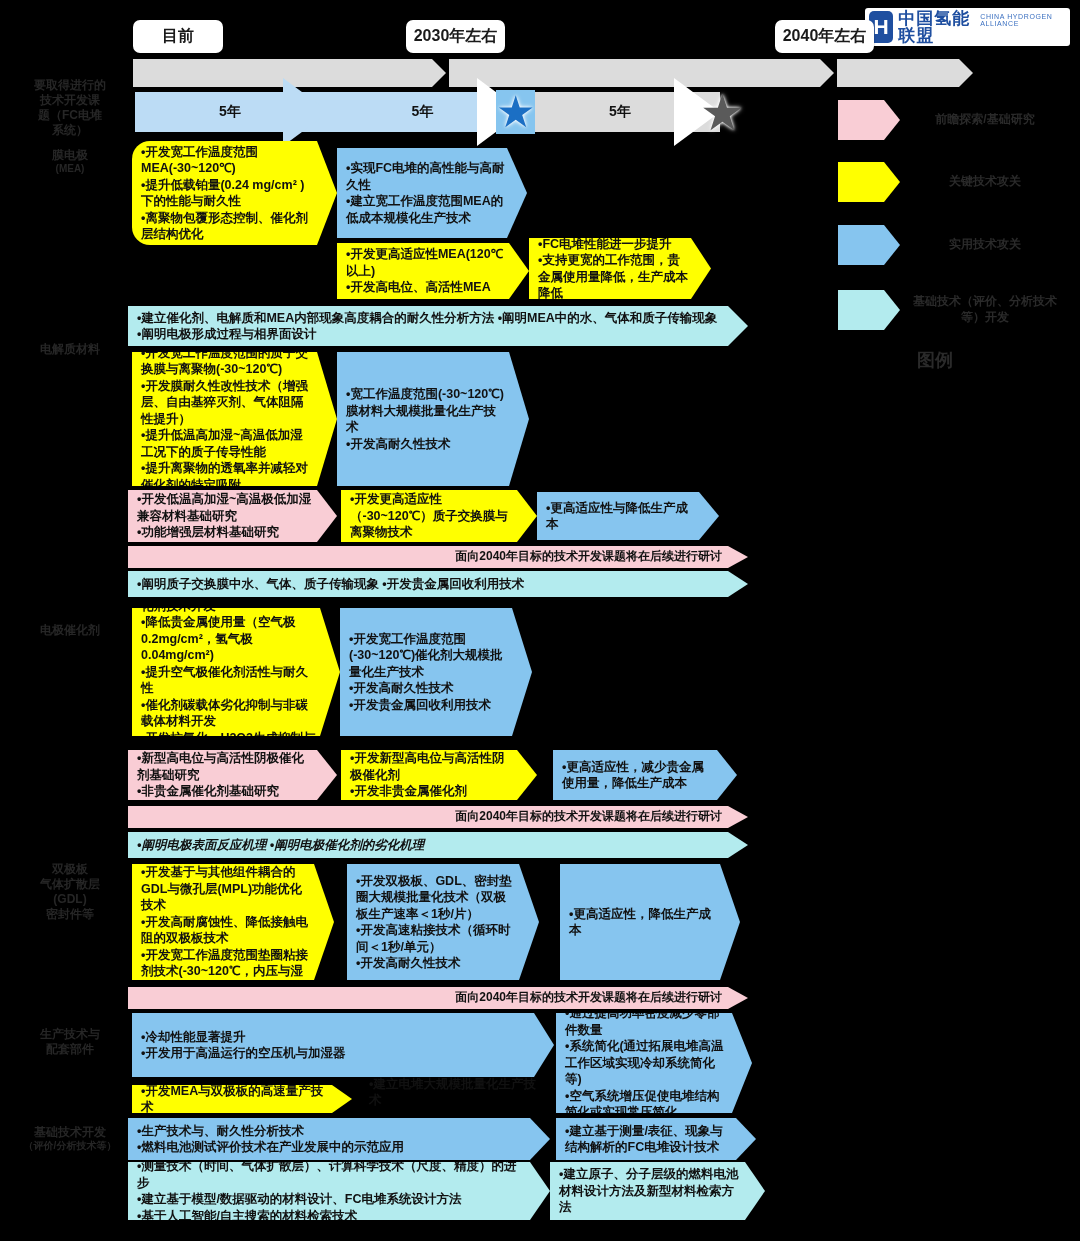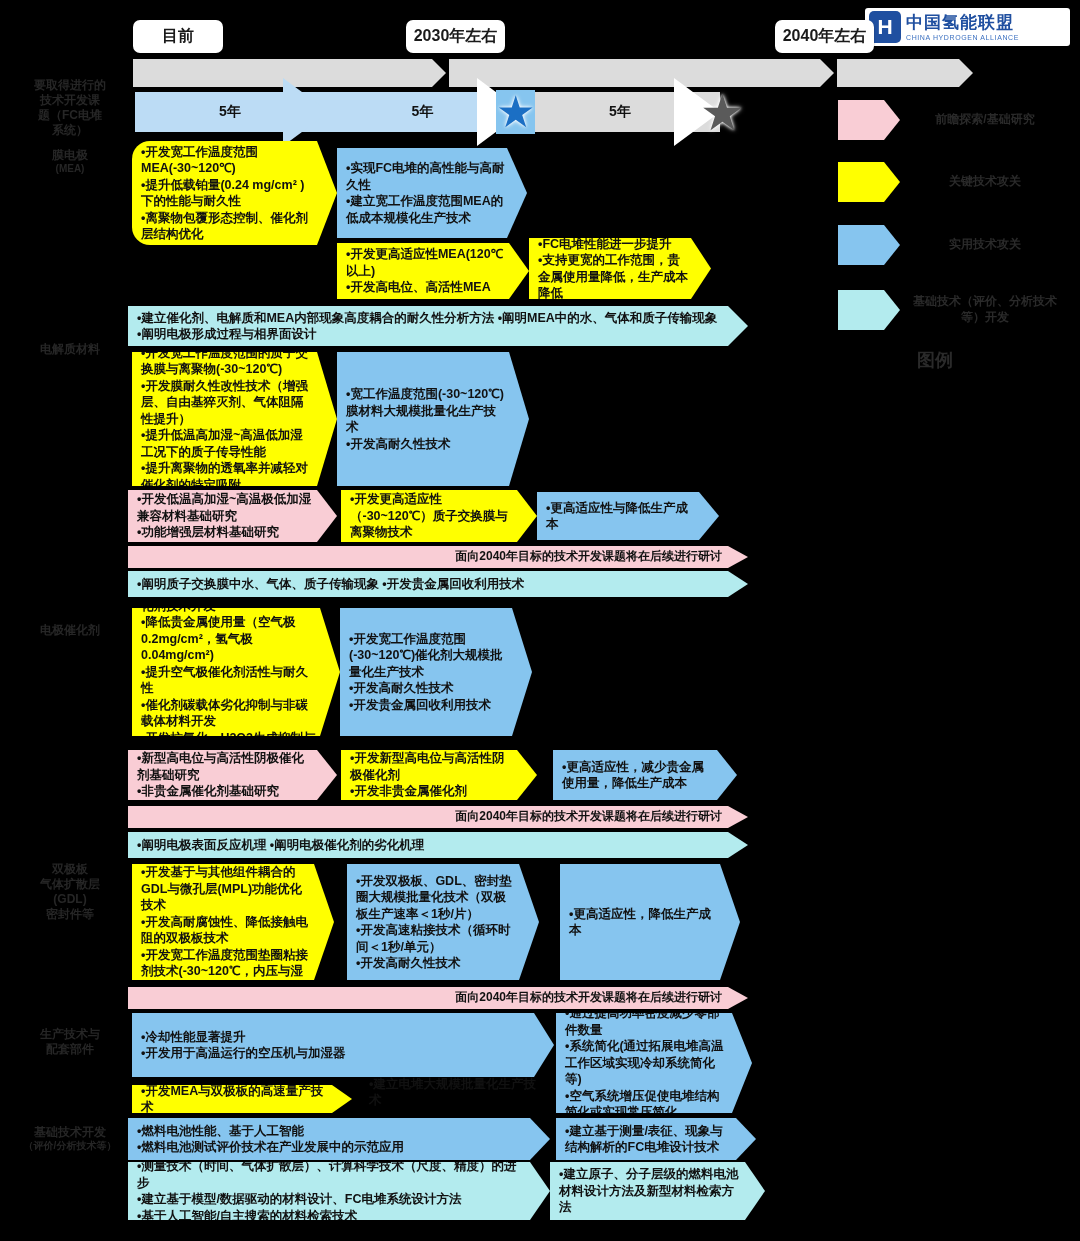--- a/index.html
+++ b/index.html
@@ -82,21 +82,21 @@
     position:absolute; color:#2a2a2a; font-size:18px; font-weight:700;
   }
 
   
   .logo { position:absolute; right:10px; top:8px; width:205px; height:38px;
           background:#ffffff; border-radius:3px; display:flex; align-items:center;
           padding:2px 4px; }
   .logo .mark { width:32px; height:32px; background:#1f4fa0; border-radius:5px;
                 color:#fff; font-size:21px; font-weight:700;
                 display:flex; align-items:center; justify-content:center; }
-  .logo .txt { margin-left:5px; display:flex; flex-direction:column; line-height:1; }
+  .logo .txt { margin-left:5px; display:flex; flex-direction:row; line-height:1; }
   .logo .cn { font-size:17px; font-weight:700; color:#1f4fa0; letter-spacing:1px; }
   .logo .en { font-size:7px; color:#3a6fc0; letter-spacing:.6px; margin-top:3px; }
 </style>
 </head>
 <body>
 
 <div class="canvas">
 
   <div class="logo">
     <div class="mark">H</div>
@@ -194,41 +194,41 @@
 •开发高耐久性技术
 •开发贵金属回收利用技术</div>
 
   <div class="chev pink" style="left:128px; top:750px; width:209px; height:50px;">•新型高电位与高活性阴极催化剂基础研究
 •非贵金属催化剂基础研究</div>
   <div class="chev yellow" style="left:341px; top:750px; width:196px; height:50px;">•开发新型高电位与高活性阴极催化剂
 •开发非贵金属催化剂</div>
   <div class="chev blue" style="left:553px; top:750px; width:184px; height:50px;">•更高适应性，减少贵金属使用量，降低生产成本</div>
 
   <div class="chev pink right-al" style="left:128px; top:806px; width:620px; height:22px; font-size:12px;">面向2040年目标的技术开发课题将在后续进行研讨</div>
-  <div class="chev cyan" style="left:128px; top:832px; width:620px; height:26px;">•阐明电极表面反应机理 •阐明电极催化剂的劣化机理</div>
+  <div class="chev cyan" style="left:128px; top:832px; width:620px; height:26px;font-style:italic;">•阐明电极表面反应机理 •阐明电极催化剂的劣化机理</div>
 
   <div class="chev yellow" style="left:132px; top:864px; width:202px; height:116px;">•开发降低气体扩散阻力技术
 •开发基于与其他组件耦合的GDL与微孔层(MPL)功能优化技术
 •开发高耐腐蚀性、降低接触电阻的双极板技术
 •开发宽工作温度范围垫圈粘接剂技术(-30~120℃，内压与湿度变化)</div>
   <div class="chev blue" style="left:347px; top:864px; width:192px; height:116px;">•开发双极板、GDL、密封垫圈大规模批量化技术（双极板生产速率＜1秒/片）
 •开发高速粘接技术（循环时间＜1秒/单元）
 •开发高耐久性技术</div>
   <div class="chev blue" style="left:560px; top:864px; width:180px; height:116px;">•更高适应性，降低生产成本</div>
   <div class="chev pink right-al" style="left:128px; top:987px; width:620px; height:22px; font-size:12px;">面向2040年目标的技术开发课题将在后续进行研讨</div>
 
   <div class="chev blue" style="left:132px; top:1013px; width:422px; height:64px;">•冷却性能显著提升
 •开发用于高温运行的空压机与加湿器</div>
   <div class="chev flat blue" style="left:360px; top:1080px; width:190px; height:24px; background:transparent;">•建立电堆大规模批量化生产技术</div>
   <div class="chev yellow" style="left:132px; top:1085px; width:220px; height:28px;">•开发MEA与双极板的高速量产技术</div>
   <div class="chev blue" style="left:556px; top:1013px; width:196px; height:100px;">•通过提高功率密度减少零部件数量
 •系统简化(通过拓展电堆高温工作区域实现冷却系统简化等)
 •空气系统增压促使电堆结构简化或实现常压简化</div>
 
-  <div class="chev blue" style="left:128px; top:1118px; width:422px; height:42px;">•燃料电池性能、基于人工智能
+  <div class="chev blue" style="left:128px; top:1118px; width:422px; height:42px;">•生产技术与、耐久性分析技术
 •燃料电池测试评价技术在产业发展中的示范应用</div>
   <div class="chev blue" style="left:556px; top:1118px; width:200px; height:42px;">•建立基于测量/表征、现象与结构解析的FC电堆设计技术</div>
   <div class="chev cyan" style="left:128px; top:1162px; width:422px; height:58px;">•测量技术（时间、气体扩散层）、计算科学技术（尺度、精度）的进步
 •建立基于模型/数据驱动的材料设计、FC电堆系统设计方法
 •基于人工智能/自主搜索的材料检索技术</div>
   <div class="chev cyan" style="left:550px; top:1162px; width:215px; height:58px;">•建立原子、分子层级的燃料电池材料设计方法及新型材料检索方法</div>
 
   <div class="lg-swatch" style="left:838px; top:100px; background:#f9cdd5;"></div>
   <div class="lg-text" style="left:905px; top:112px;">前瞻探索/基础研究</div>
 

